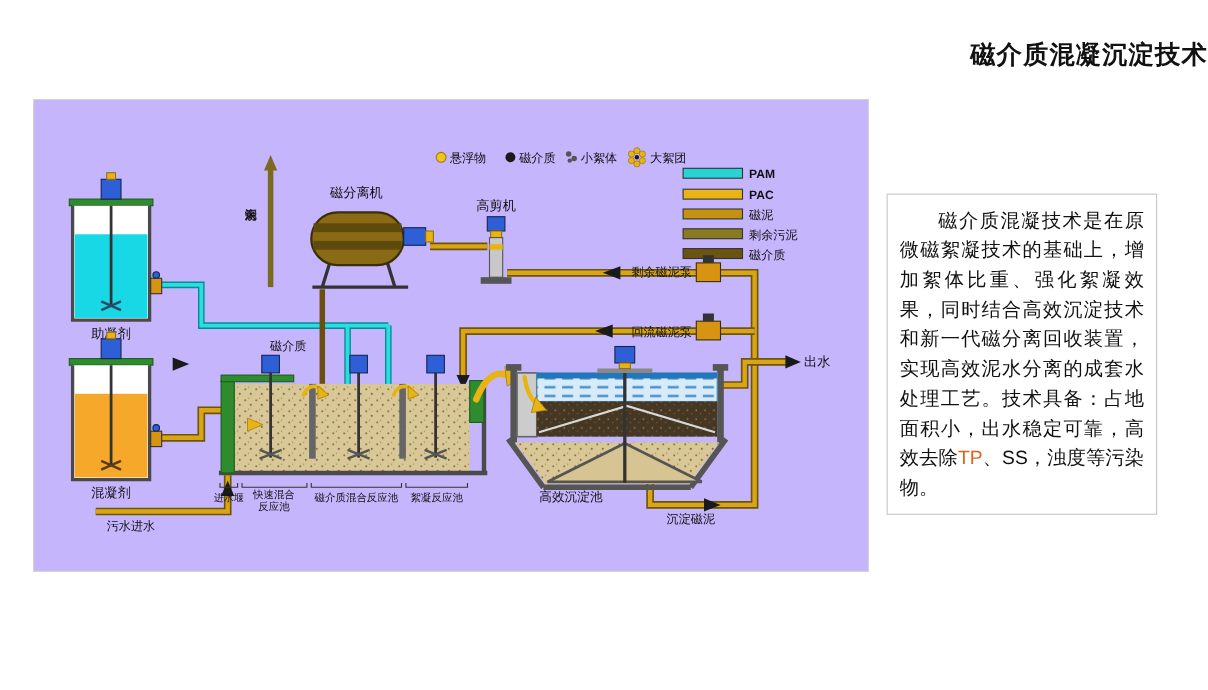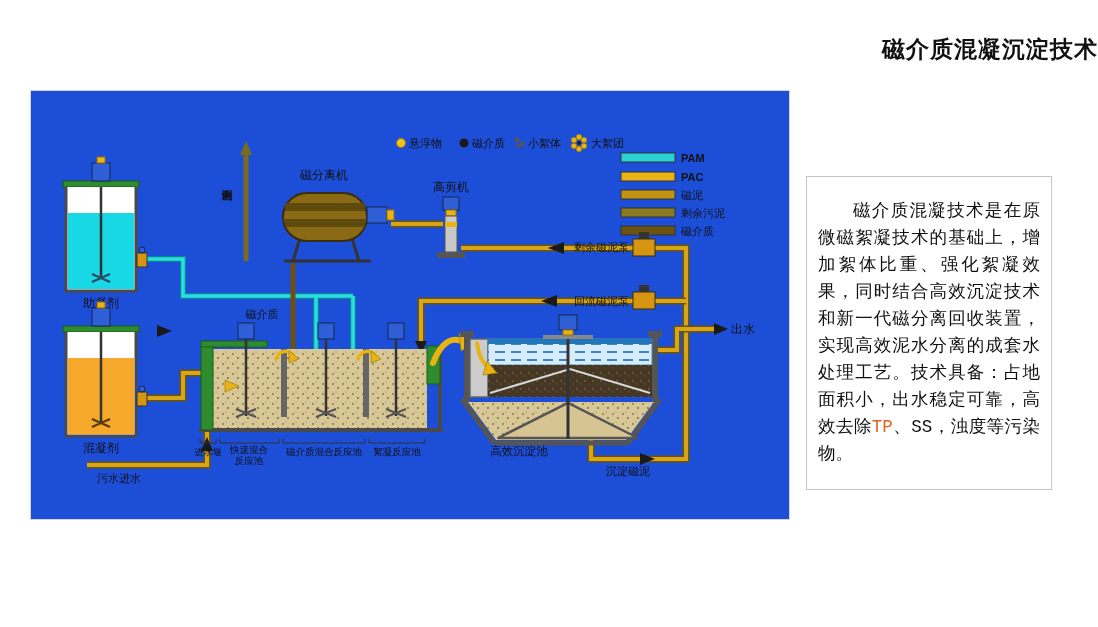--- a/index.html
+++ b/index.html
@@ -1,24 +1,24 @@
 <!DOCTYPE html>
 <html><head>
 <meta charset="utf-8">
 <style>
   *{margin:0;padding:0;box-sizing:border-box}
   html,body{width:1098px;height:627px;background:#fff;overflow:hidden;position:relative;
     font-family:"Liberation Sans",sans-serif}
   .title{position:absolute;top:34px;left:0;width:100%;text-align:right;
     font-size:23px;font-weight:bold;color:#111;letter-spacing:1px}
   .diagram{position:absolute;left:30px;top:90px;width:760px;height:430px;
-    border:1px solid #d4d4d4;background:#1d4ed8}
+    border:1px solid #d4d4d4;background:#c4b5fd}
   .desc{position:absolute;left:806px;top:176px;width:246px;min-height:270px;
-    border:1px solid #c6c6c6;padding:21px 11px;background:#fff;
-    font-family:Liberation Mono, monospace;font-size:17.5px;line-height:27px;
+    border:1px solid #c6c6c6;padding:10px 11px;background:#fff;
+    font-family:Liberation Sans, sans-serif;font-size:17.5px;line-height:27px;
     color:#111;text-align:justify}
   .desc p{text-indent:2em}
   .hl{color:#e0621c}
   svg text{font-family:"Liberation Sans",sans-serif;fill:#111}
   .pu{fill:none;stroke:#6e5408;stroke-width:7}
   .po{fill:none;stroke:#d7a516;stroke-width:4}
   .cu{fill:none;stroke:#0a8a90;stroke-width:6}
   .co{fill:none;stroke:#29dde2;stroke-width:3.5}
   .sl{fill:none;stroke:#7a6a1e;stroke-width:5}
   .ml{fill:none;stroke:#6b4f10;stroke-width:5}

